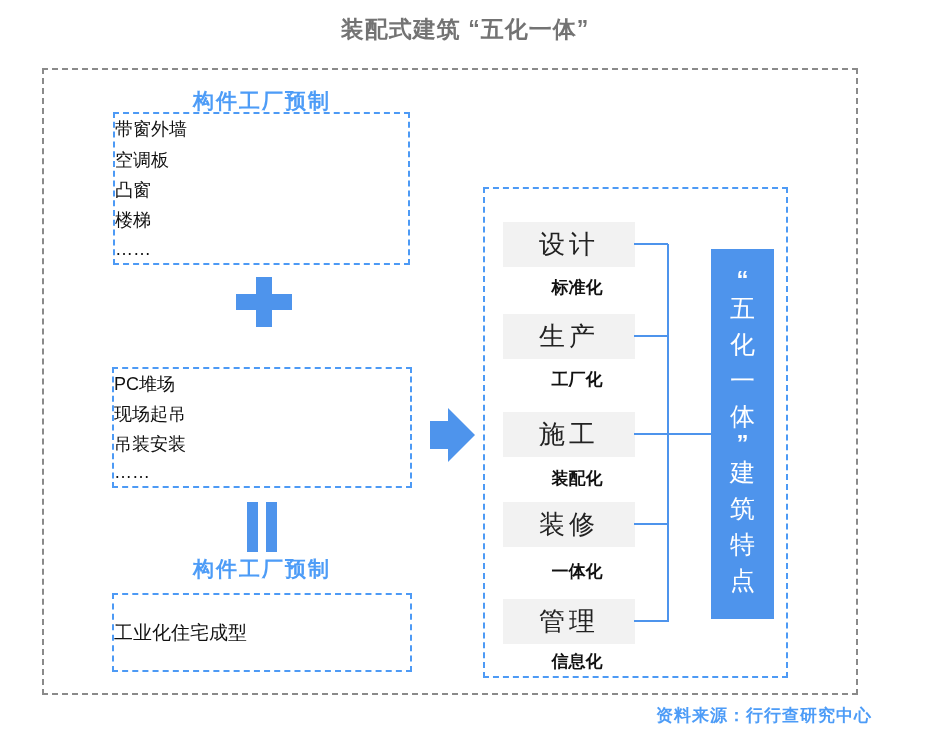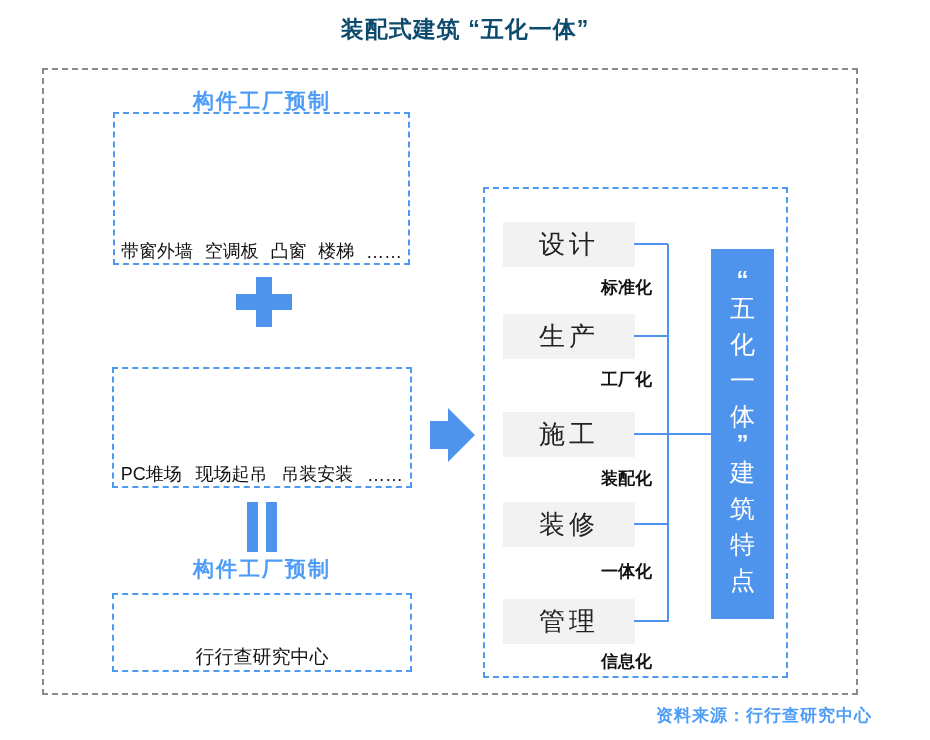--- a/index.html
+++ b/index.html
@@ -9,32 +9,32 @@
     --gray-border:#8A8A8A;
     --box-fill:#F2F2F2;
     --ink:#1A1A1A;
   }
   *{margin:0;padding:0;box-sizing:border-box;}
   html,body{background:#fff;}
   body{font-family:"Liberation Sans","DejaVu Sans",sans-serif;color:var(--ink);}
   .canvas{position:relative;width:930px;height:740px;background:#fff;overflow:hidden;}
 
   .title{position:absolute;left:0;top:14px;width:100%;text-align:center;
-         font-size:23px;font-weight:bold;color:#0c4a6e;letter-spacing:1px;}
+         font-size:23px;font-weight:bold;color:#737373;letter-spacing:1px;}
 
   .outer-box{position:absolute;left:42px;top:68px;width:816px;height:627px;
              border:2px dashed var(--gray-border);}
 
   .stage-heading{position:absolute;left:112px;width:300px;text-align:center;
                  font-size:21px;font-weight:bold;color:var(--heading-blue);letter-spacing:2px;}
   .sh1{top:87px;} .sh2{top:330px;} .sh3{top:555px;}
 
   .stage-box{position:absolute;border:2px dashed var(--border-blue);
-             display:flex;flex-direction:row;justify-content:space-around;
-             align-items:flex-end;font-size:18px;color:#111;}
+             display:flex;flex-direction:column;justify-content:space-around;
+             align-items:flex-start;font-size:18px;color:#111;}
   .sb1{left:113px;top:112px;width:297px;height:153px;}
   .sb2{left:112px;top:367px;width:300px;height:121px;}
   .sb3{left:112px;top:593px;width:300px;height:79px;font-size:19px;}
 
   .bar{position:absolute;background:var(--accent-blue);}
   .plus-h{left:236px;top:294px;width:56px;height:16px;}
   .plus-v{left:256px;top:277px;width:16px;height:50px;}
   .par-1{left:247px;top:502px;width:11px;height:50px;}
   .par-2{left:266px;top:502px;width:11px;height:50px;}
 
@@ -42,21 +42,21 @@
   .flow-arrow polygon{fill:var(--accent-blue);}
 
   .right-box{position:absolute;left:483px;top:187px;width:305px;height:491px;
              border:2px dashed var(--border-blue);}
 
   .pbox{position:absolute;left:18px;width:132px;height:45px;background:var(--box-fill);
         display:flex;align-items:center;justify-content:center;
         font-size:26px;color:#222;letter-spacing:4px;font-family:Liberation Mono, monospace;}
   .pb0{top:33px;} .pb1{top:125px;} .pb2{top:223px;} .pb3{top:313px;} .pb4{top:410px;}
 
-  .plabel{position:absolute;left:17px;width:150px;text-align:right;
+  .plabel{position:absolute;left:17px;width:150px;text-align:center;
           font-size:17px;font-weight:bold;color:#111;}
   .pl0{top:87px;} .pl1{top:179px;} .pl2{top:278px;} .pl3{top:371px;} .pl4{top:461px;}
 
   .hline{position:absolute;left:149px;width:34px;height:2px;background:var(--accent-blue);}
   .hl0{top:54px;} .hl1{top:146px;} .hl2{top:244px;} .hl3{top:334px;} .hl4{top:431px;}
   .trunk{position:absolute;left:182px;top:55px;width:2px;height:378px;background:var(--accent-blue);}
   .midline{position:absolute;left:183px;top:244px;width:44px;height:2px;background:var(--accent-blue);}
 
   .result-box{position:absolute;left:226px;top:60px;width:63px;height:370px;
               background:var(--accent-blue);display:flex;flex-direction:column;
@@ -93,21 +93,21 @@
     <div>现场起吊</div>
     <div>吊装安装</div>
     <div>……</div>
   </div>
 
   <div class="bar par-1"></div>
   <div class="bar par-2"></div>
 
   <div class="stage-heading sh3">构件工厂预制</div>
   <div class="stage-box sb3">
-    <div>行行查研究中心</div>
+    <div>工业化住宅成型</div>
   </div>
 
   <svg class="flow-arrow" viewBox="0 0 45 54">
     <polygon points="0,13 18,13 18,0 45,27 18,54 18,41 0,41"></polygon>
   </svg>
 
   <div class="right-box">
 
     <div class="pbox pb0">设计</div>
     <div class="pbox pb1">生产</div>

